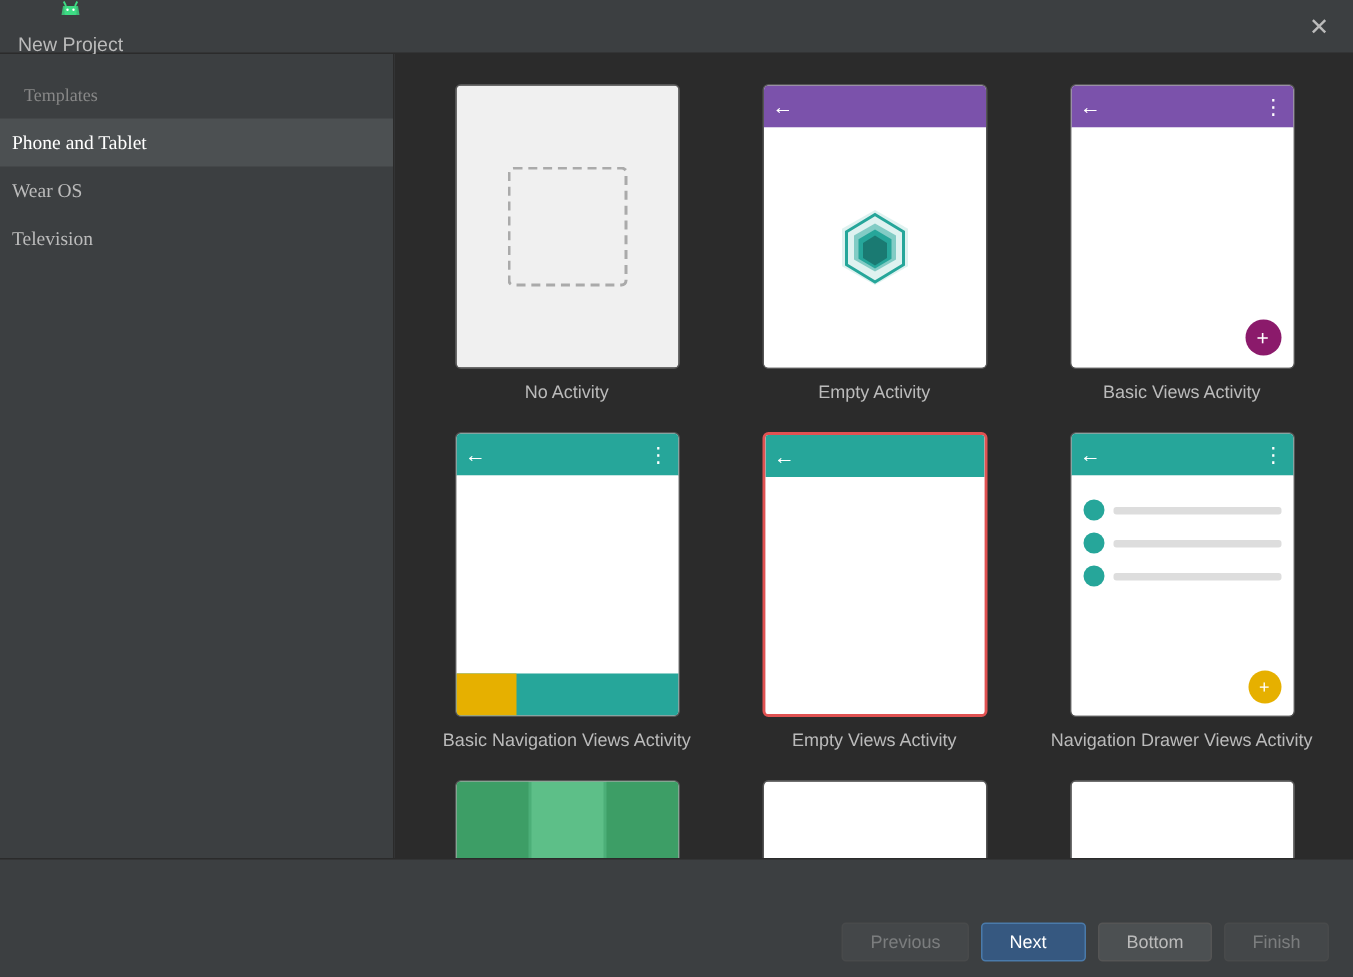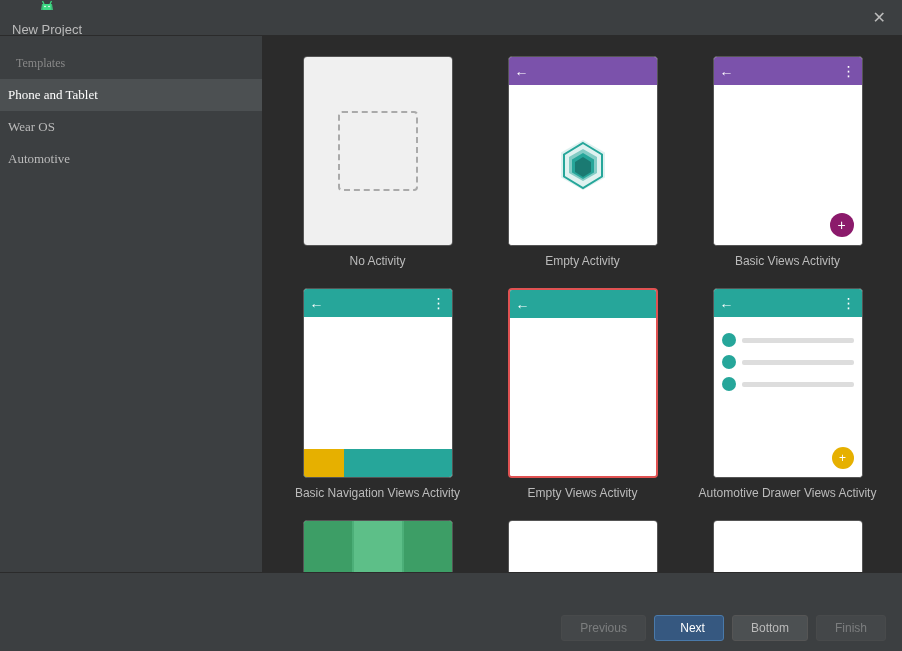--- a/index.html
+++ b/index.html
@@ -303,21 +303,21 @@
     }
     .btn {
       padding: 5px 18px;
       border-radius: 3px;
       border: 1px solid #555555;
       background: #4c5052;
       color: #bbbbbb;
       cursor: pointer;
       font-size: 12px;
       min-width: 70px;
-      text-align: right;
+      text-align: left;
       margin-top: 32px;
     }
     .btn.primary {
       background: #365880;
       border-color: #4a7aaa;
       color: #ffffff;
     }
     .btn:disabled {
       opacity: 0.5;
       cursor: not-allowed;
@@ -349,21 +349,21 @@
 
   <div class="sidebar">
     <div class="sidebar-header">Templates</div>
     <div class="sidebar-item active">
       <span>Phone and Tablet</span>
     </div>
     <div class="sidebar-item">
       <span>Wear OS</span>
     </div>
     <div class="sidebar-item">
-      <span>Automotive</span>
+      <span>Television</span>
     </div>
   </div>
 
   <div class="content-area">
     <div class="templates-grid">
 
       <div class="template-item">
         <div class="template-thumb">
           <div class="no-activity-thumb">
             <div class="dashed-box"></div>
@@ -453,21 +453,21 @@
                 <div class="drawer-line"></div>
               </div>
               <div class="drawer-list-item">
                 <div class="drawer-circle"></div>
                 <div class="drawer-line"></div>
               </div>
               <div class="drawer-fab">+</div>
             </div>
           </div>
         </div>
-        <span class="template-label">Automotive Drawer Views Activity</span>
+        <span class="template-label">Navigation Drawer Views Activity</span>
       </div>
 
       <div class="template-item">
         <div class="template-thumb">
           <div class="grid-thumb">
             <div class="grid-cells">
               <div class="grid-cell"></div>
               <div class="grid-cell light"></div>
               <div class="grid-cell"></div>
               <div class="grid-cell light"></div>

